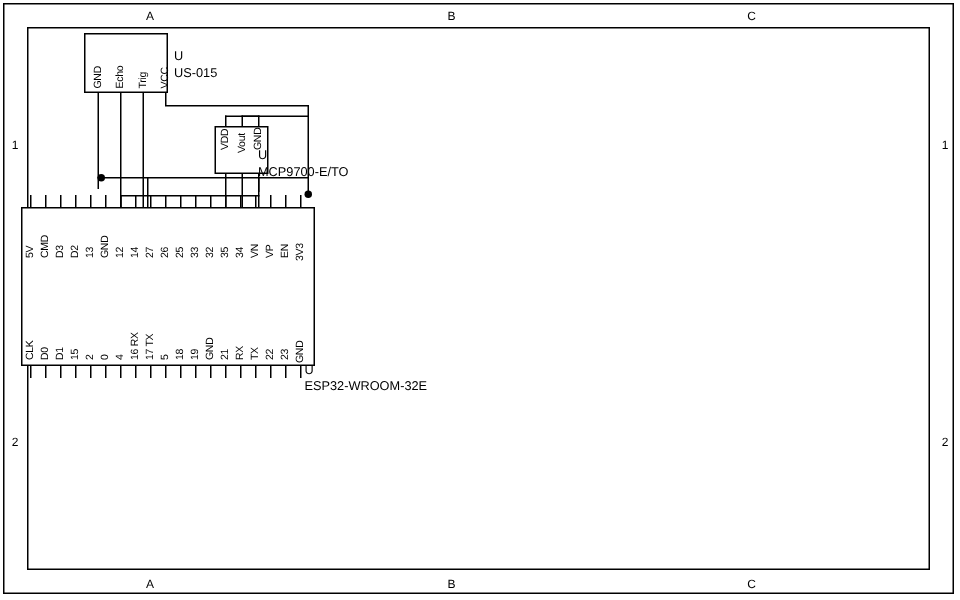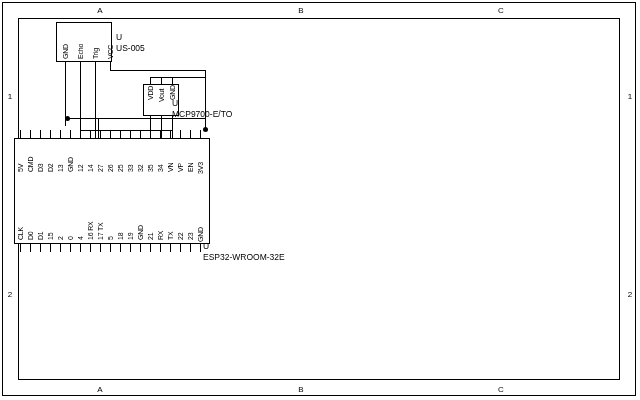--- a/index.html
+++ b/index.html
@@ -112,21 +112,21 @@
   <div class="pin-stub" style="left:80px; top:62px; height:76px;"></div>
   <div class="pin-stub" style="left:95px; top:62px; height:76px;"></div>
   <div class="pin-stub" style="left:110px; top:62px; height:8px;"></div>
 
   <div class="vlabel" style="left:62px; top:59px;">GND</div>
   <div class="vlabel" style="left:77px; top:59px;">Echo</div>
   <div class="vlabel" style="left:92px; top:59px;">Trig</div>
   <div class="vlabel" style="left:107px; top:59px;">VCC</div>
 
   <div class="ref-des" style="left:116px; top:33px;">U</div>
-  <div class="ref-des" style="left:116px; top:44px;">US-005</div>
+  <div class="ref-des" style="left:116px; top:44px;">US-015</div>
 
   <div class="comp-box" style="left:143px; top:84px; width:36px; height:32px;"></div>
 
   <div class="pin-stub" style="left:150px; top:77px; height:7px;"></div>
   <div class="pin-stub" style="left:161px; top:77px; height:7px;"></div>
   <div class="pin-stub" style="left:172px; top:77px; height:7px;"></div>
   <div class="pin-stub" style="left:150px; top:116px; height:22px;"></div>
   <div class="pin-stub" style="left:161px; top:116px; height:22px;"></div>
   <div class="pin-stub" style="left:172px; top:116px; height:12px;"></div>
 

